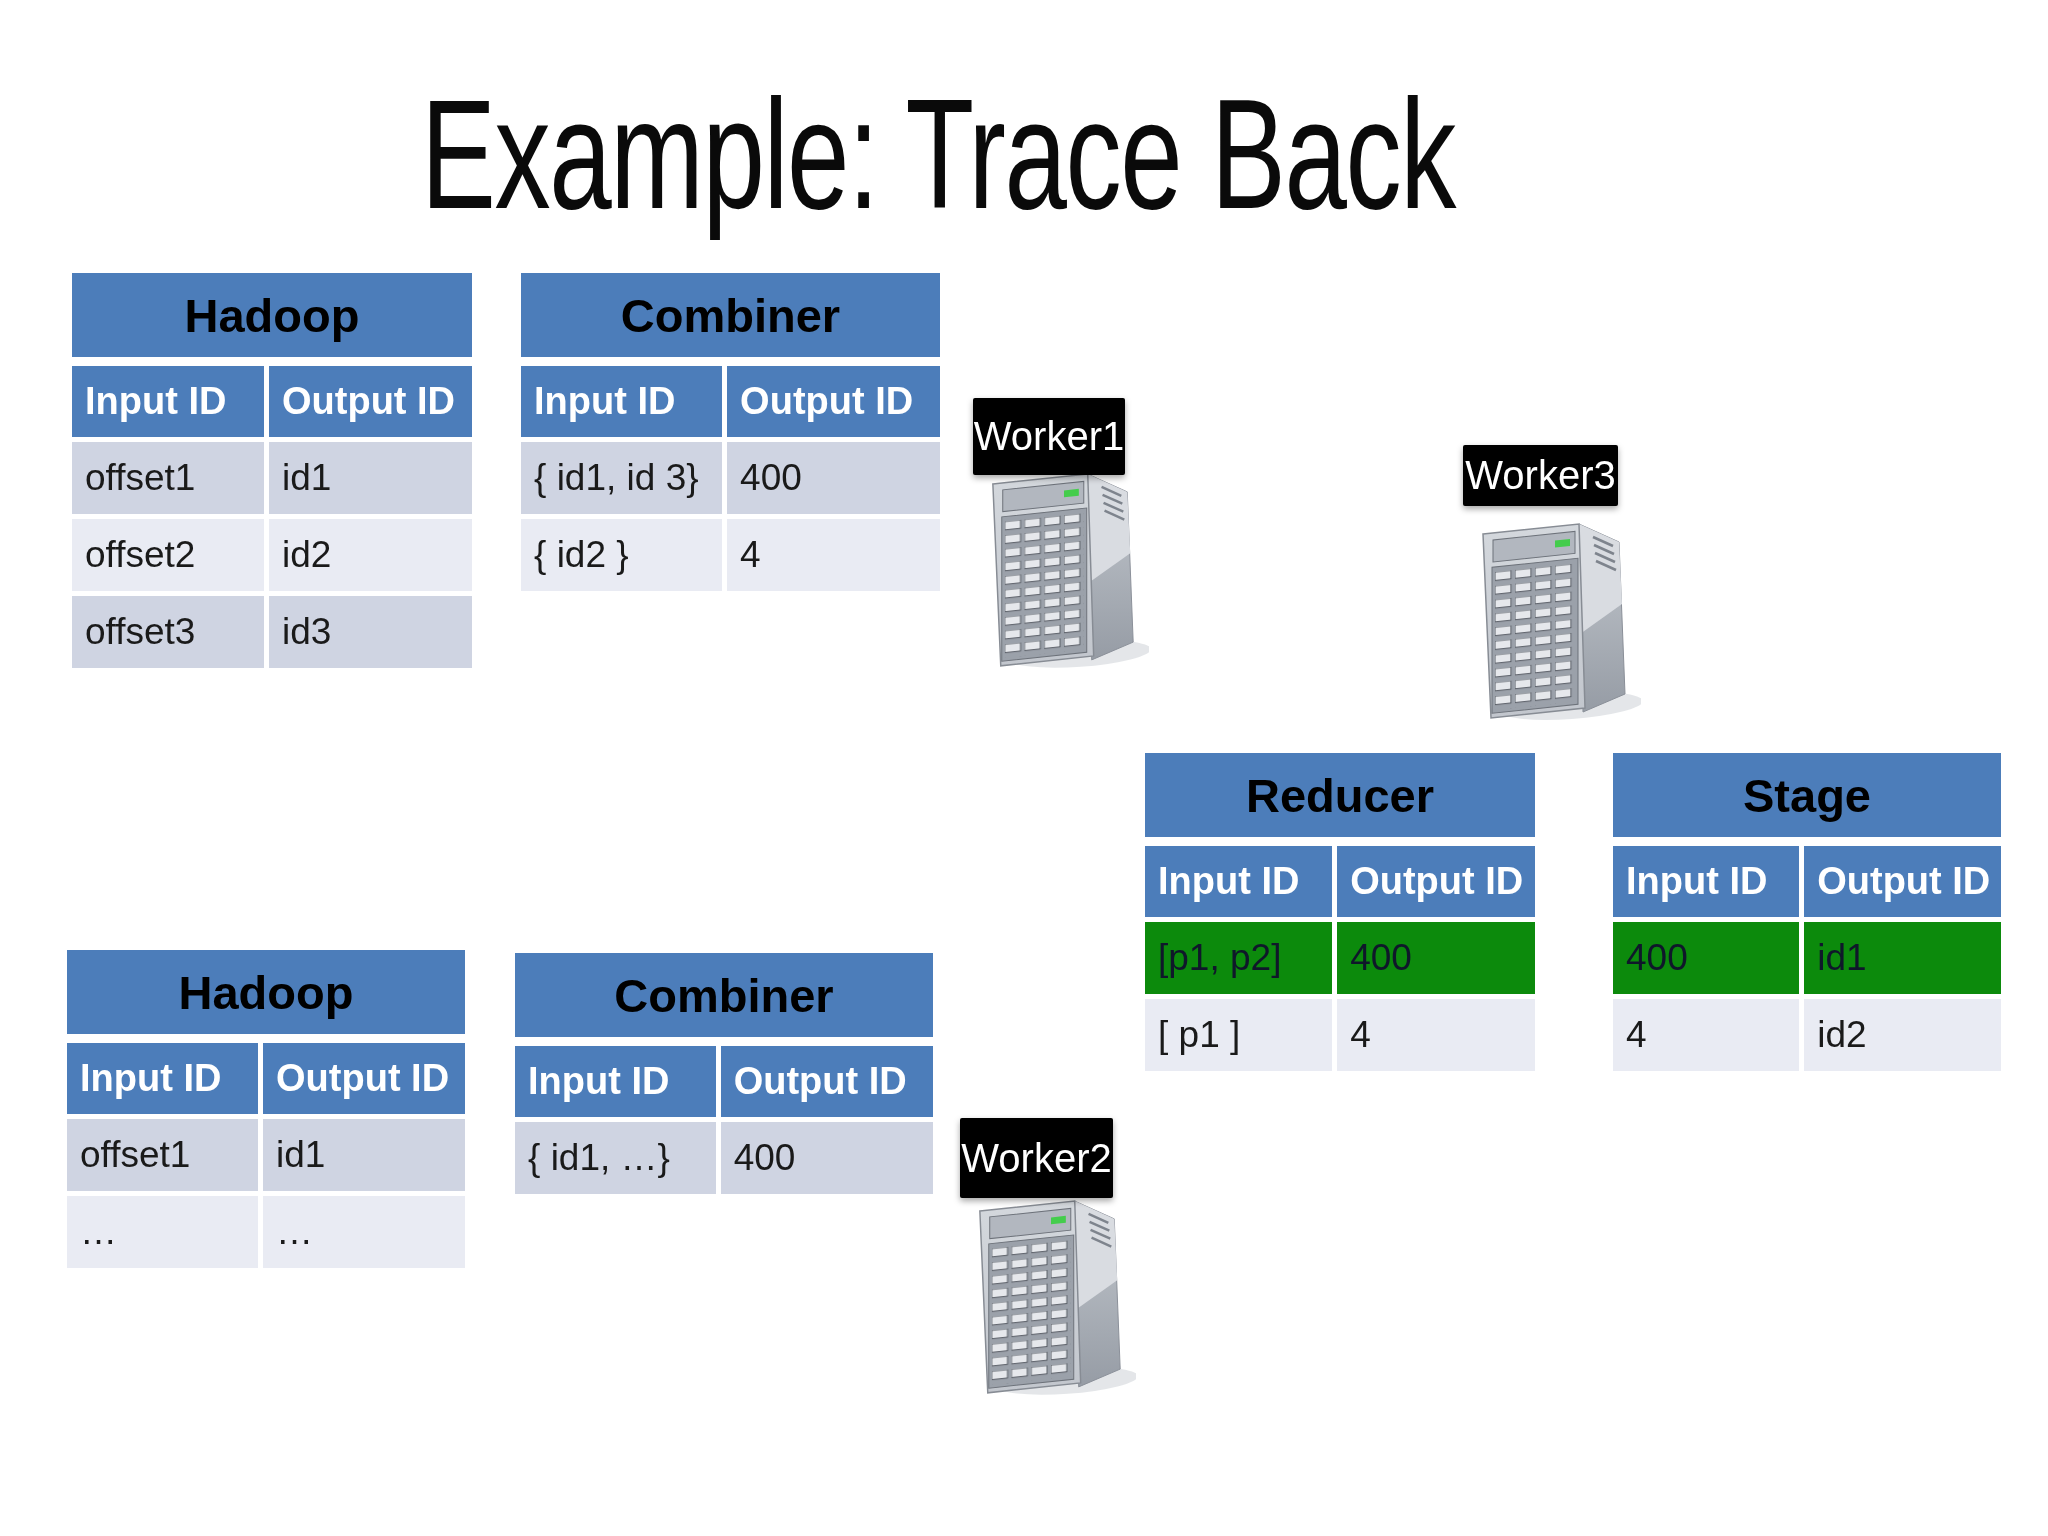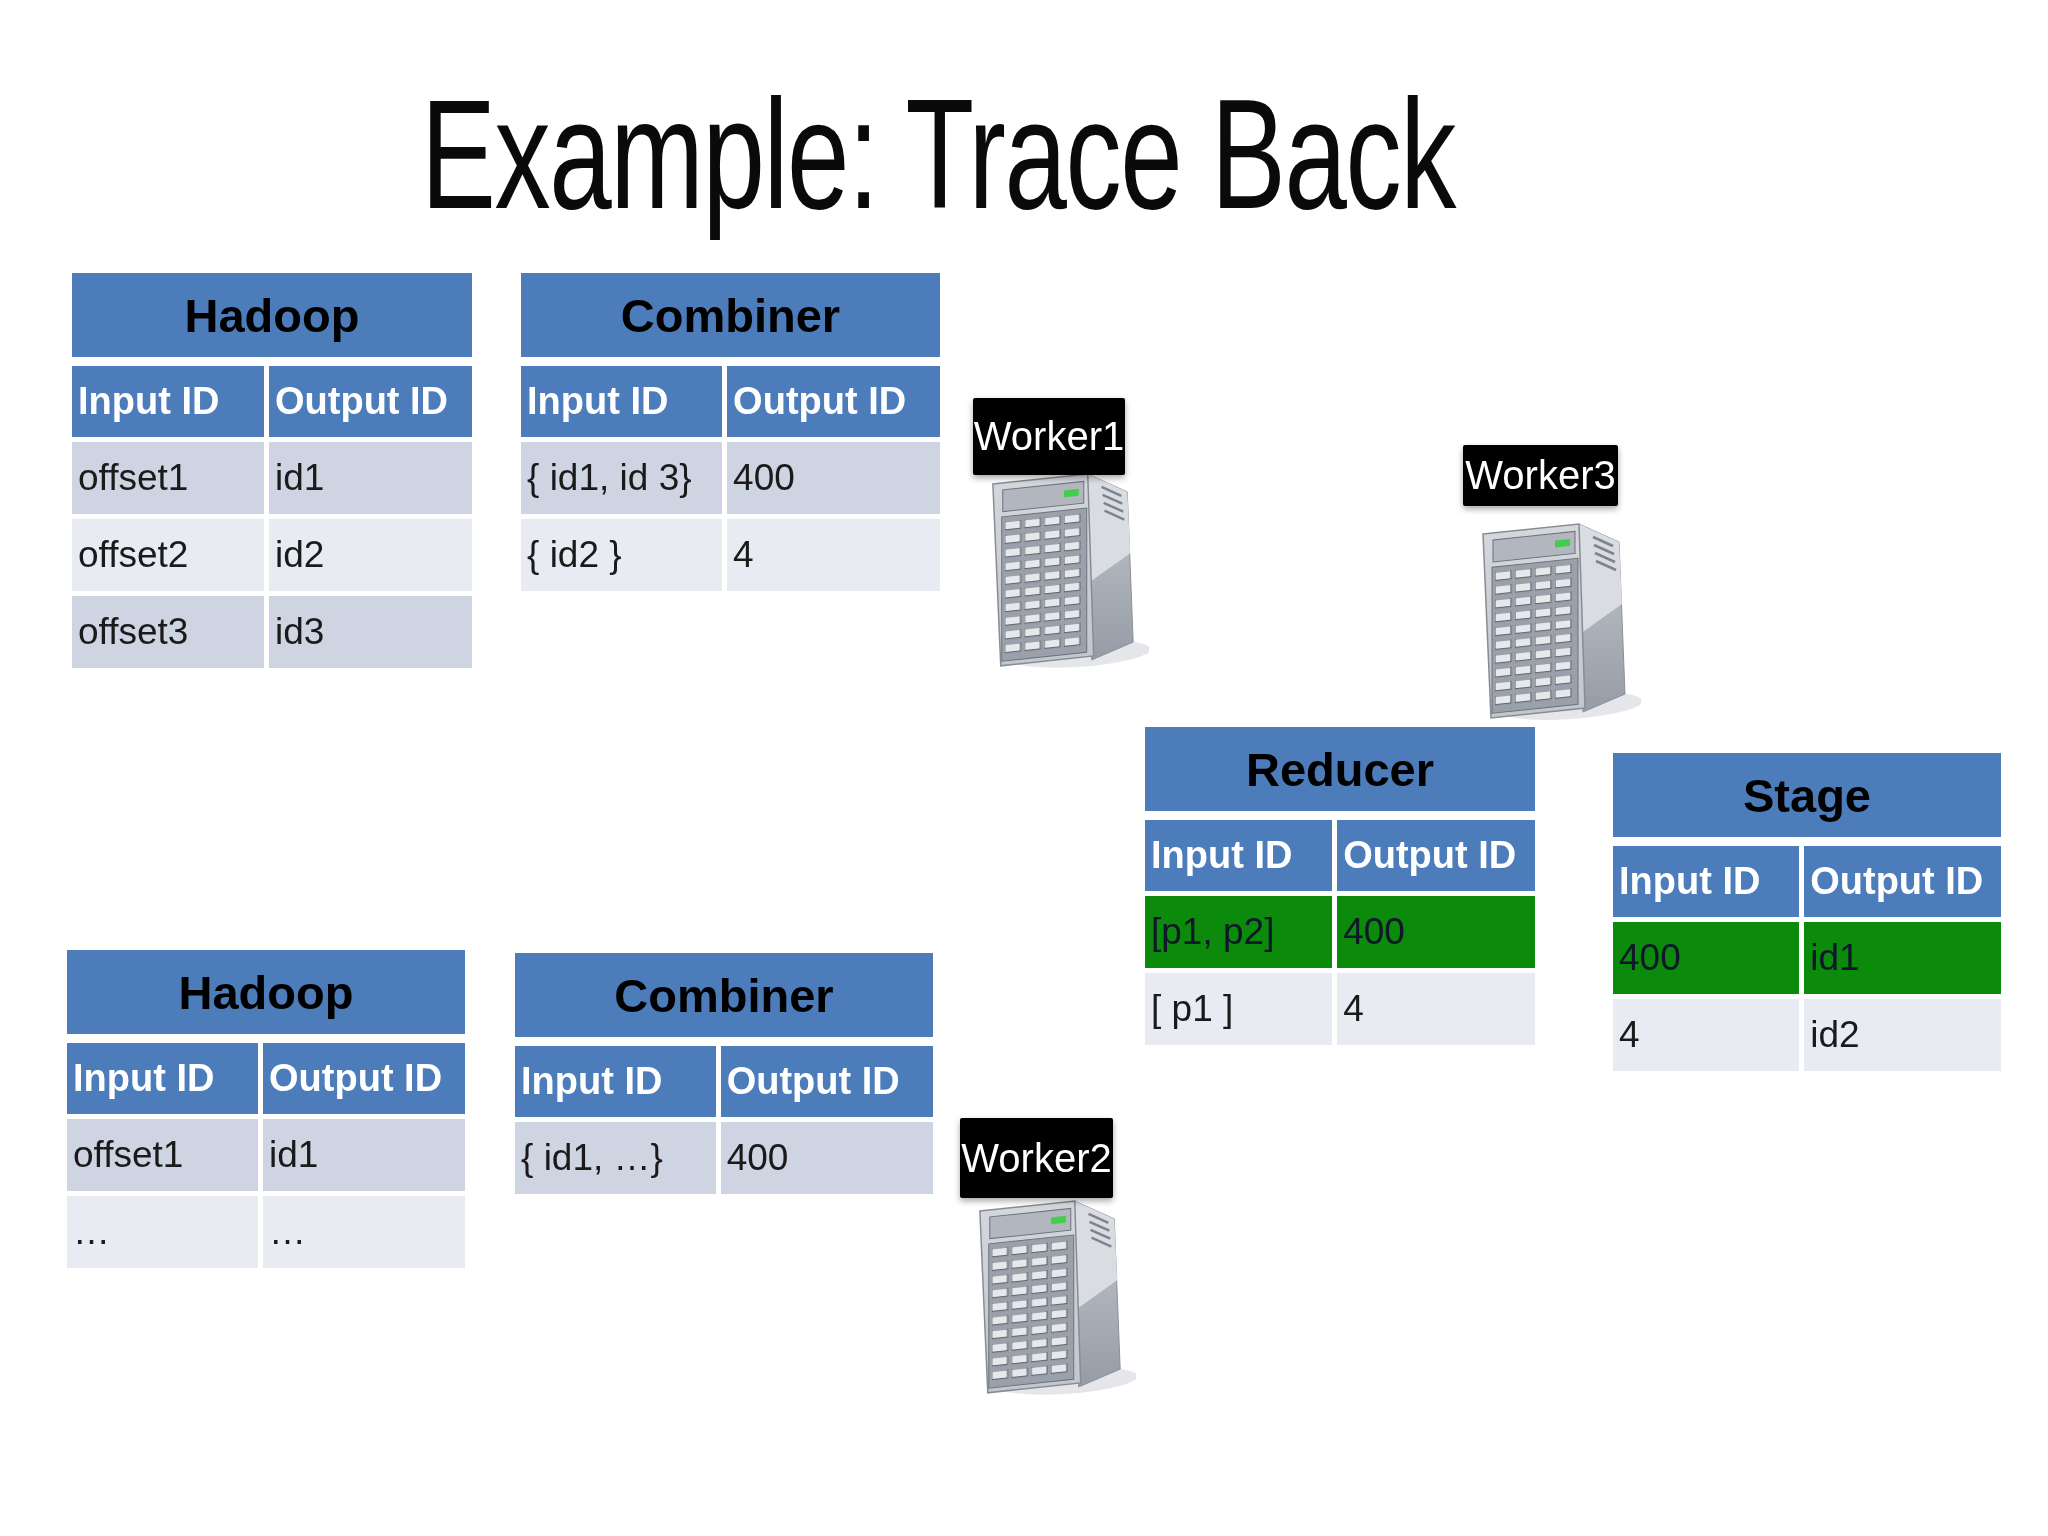--- a/index.html
+++ b/index.html
@@ -10,21 +10,21 @@
   .slide-title{position:absolute;top:76px;left:0;width:1876px;text-align:center;line-height:1;}
   .slide-title span{display:inline-block;font-size:156px;color:#0a0a0a;white-space:nowrap;
                     transform:scaleX(0.72);transform-origin:center;letter-spacing:-2px;}
 
   
   .tbl{position:absolute;}
   .tbl-title{height:84px;background:#4c7dba;color:#000000;font-weight:bold;font-size:47px;
              display:flex;align-items:center;justify-content:center;margin-bottom:9px;}
   .tbl-grid{display:grid;grid-template-columns:48% 1fr;column-gap:5px;row-gap:5px;
             grid-template-rows:71px;grid-auto-rows:72px;}
-  .cell{display:flex;align-items:center;padding-left:6px;font-size:37px;color:#1a1a1a;
+  .cell{display:flex;align-items:center;padding-left:13px;font-size:37px;color:#1a1a1a;
         overflow:hidden;white-space:nowrap;}
   .cell.head{background:#4c7dba;color:#ffffff;font-weight:bold;font-size:38px;}
   .cell.dark{background:#cfd4e2;}
   .cell.light{background:#e9ebf3;}
   .cell.green{background:#0c8a0c;color:#0f172a;}
 
   
   .worker{position:absolute;}
   .worker-label{position:absolute;background:#000000;color:#ffffff;border-radius:2px;
                 display:flex;align-items:center;justify-content:center;font-size:40px;
@@ -95,21 +95,21 @@
     <div class="tbl-grid">
       <div class="cell head">Input ID</div>
       <div class="cell head">Output ID</div>
       <div class="cell dark">{ id1, id 3}</div>
       <div class="cell dark">400</div>
       <div class="cell light">{ id2 }</div>
       <div class="cell light">4</div>
     </div>
   </div>
 
-  <div class="tbl" style="left:1145px;top:727px;width:390px">
+  <div class="tbl" style="left:1145px;top:753px;width:390px">
     <div class="tbl-title">Reducer</div>
     <div class="tbl-grid">
       <div class="cell head">Input ID</div>
       <div class="cell head">Output ID</div>
       <div class="cell green">[p1, p2]</div>
       <div class="cell green">400</div>
       <div class="cell light">[ p1 ]</div>
       <div class="cell light">4</div>
     </div>
   </div>

